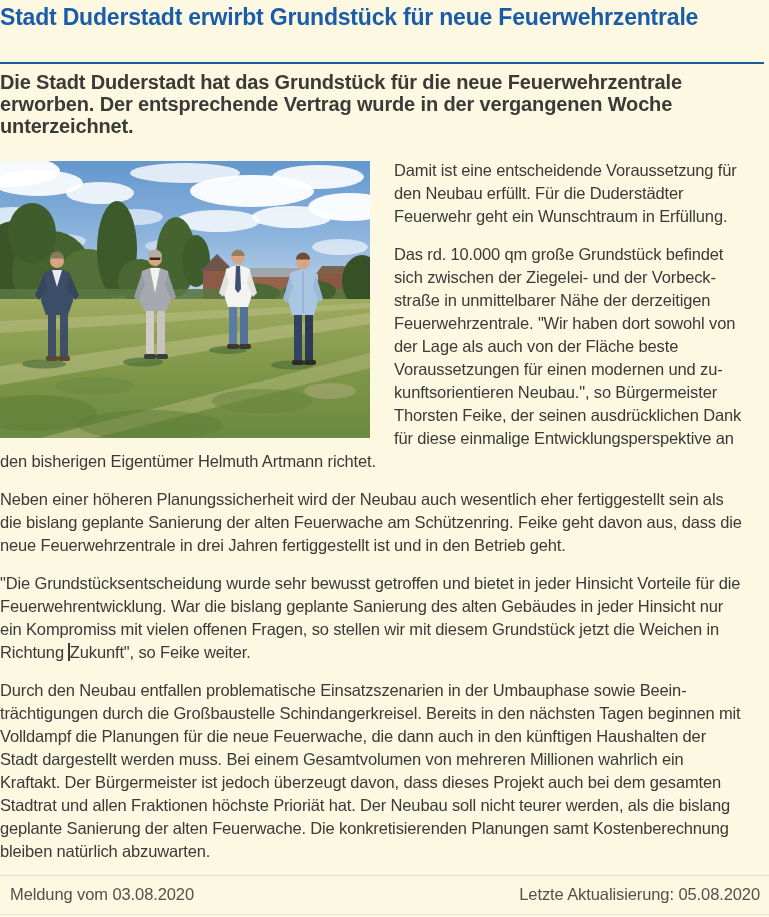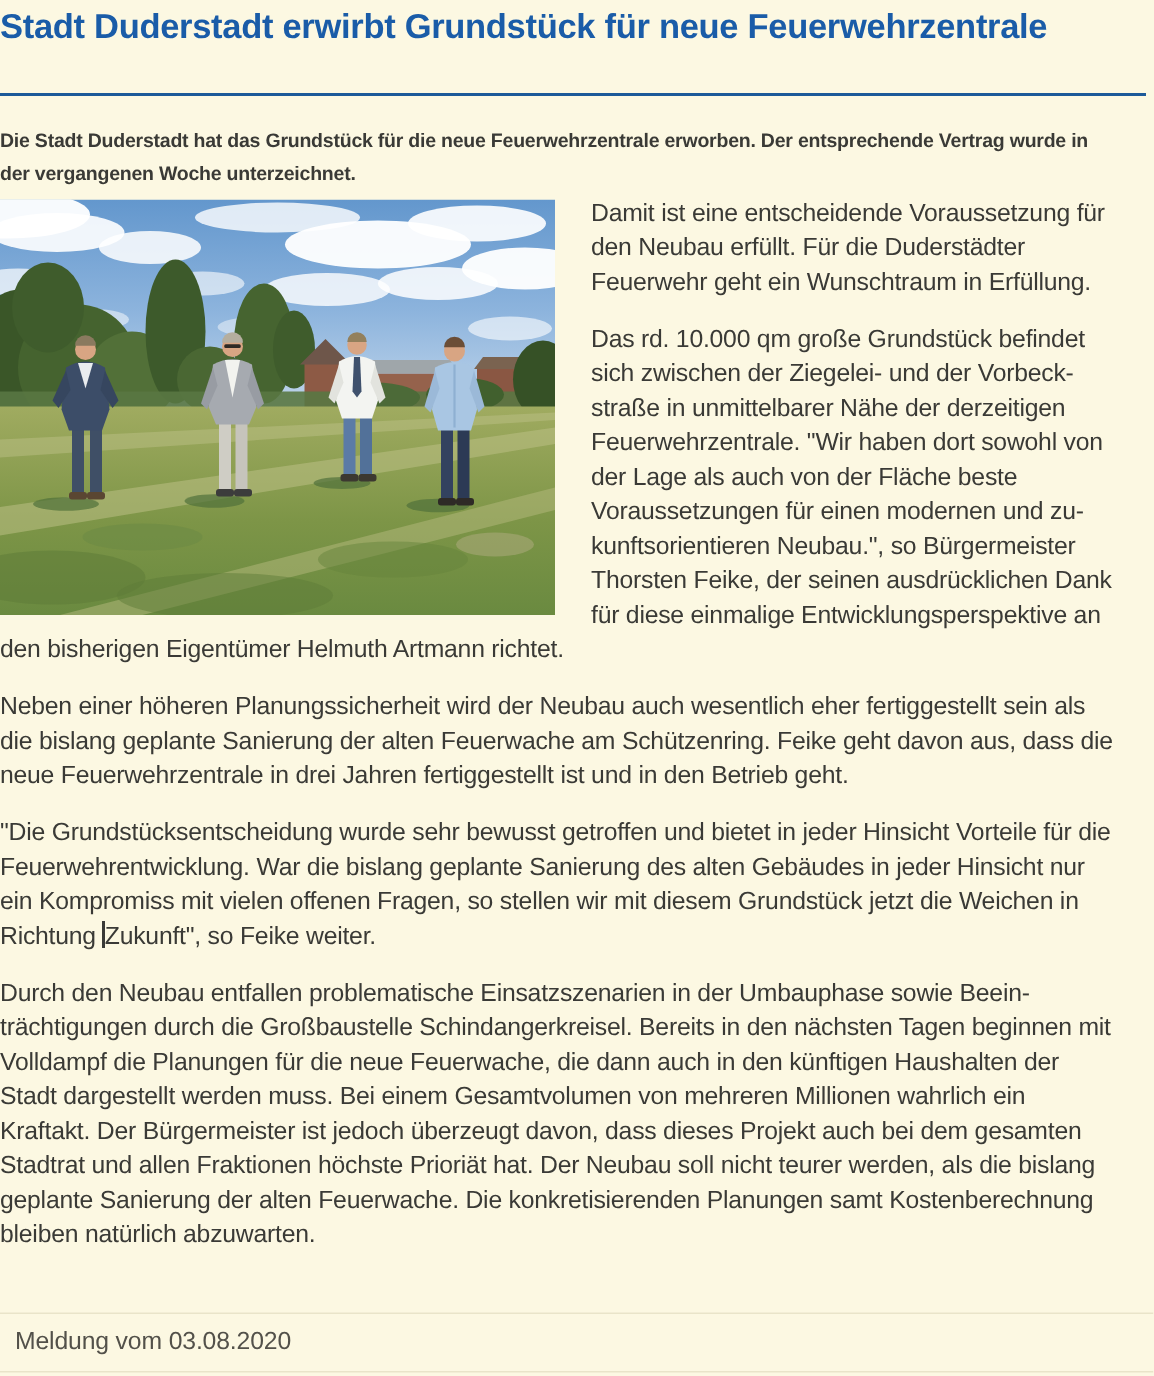--- a/index.html
+++ b/index.html
@@ -12,24 +12,24 @@
   .page{padding:0 21px 0 0;box-sizing:border-box;}
   h1.title{
     font-size:23px;line-height:28px;font-weight:700;
     color:#1a5ca8;margin:3px 0 0;letter-spacing:-0.2px;
   }
   .title-rule{
     height:2px;background:#1d5a99;border:0;
     margin:31px -16px 0 -5px;
   }
   p.lead{
-    font-size:13px;line-height:22px;font-weight:700;
-    margin:19px 0 0;letter-spacing:-0.15px;
-  }
-  .article-flow{margin-top:4px;}
+    font-size:20px;line-height:22px;font-weight:700;
+    margin:7px 0 0;letter-spacing:-0.15px;
+  }
+  .article-flow{margin-top:22px;}
   figure.photo{
     float:left;width:370px;height:277px;
     margin:2px 24px 12px 0;padding:0;
     line-height:0;
   }
   p.body{
     font-size:16.5px;line-height:23px;
     margin:0 0 15px;letter-spacing:-0.15px;
     hyphens:manual;
   }
@@ -196,13 +196,14 @@
     <p class="body">Neben einer höheren Planungssicherheit wird der Neubau auch wesentlich eher fertiggestellt sein als die bislang geplante Sanierung der alten Feuerwache am Schützenring. Feike geht davon aus, dass die neue Feuerwehrzentrale in drei Jahren fertiggestellt ist und in den Betrieb geht.</p>
     <p class="body"><span>"Die Grundstücksentscheidung wurde sehr bewusst getroffen und bietet in jeder Hinsicht Vorteile für die Feuerwehrentwicklung. War die bislang geplante Sanierung des alten Gebäudes in jeder Hinsicht nur ein Kompromiss mit vielen offenen Fragen, so stellen wir mit diesem Grundstück jetzt die Weichen in Richtung </span><span class="text-cursor"></span><span>Zukunft", so Feike weiter.</span></p>
     <p class="body">Durch den Neubau entfallen problematische Einsatzszenarien in der Umbauphase sowie Beein­trächtigungen durch die Großbaustelle Schindangerkreisel. Bereits in den nächsten Tagen begin­nen mit Volldampf die Planungen für die neue Feuerwache, die dann auch in den künftigen Haus­halten der Stadt dargestellt werden muss. Bei einem Gesamtvolumen von mehreren Millionen wahrlich ein Kraftakt. Der Bürgermeister ist jedoch überzeugt davon, dass dieses Projekt auch bei dem gesamten Stadtrat und allen Fraktionen höchste Prioriät hat. Der Neubau soll nicht teurer werden, als die bislang geplante Sanierung der alten Feuerwache. Die konkretisierenden Planun­gen samt Kostenberechnung bleiben natürlich abzuwarten.</p>
     <div class="clear"></div>
   </div>
 
 </div>
 
 <footer class="meta">
   <span>Meldung vom 03.08.2020</span>
+  <span>Letzte Aktualisierung: 05.08.2020</span>
 </footer>
 
 </body></html>

